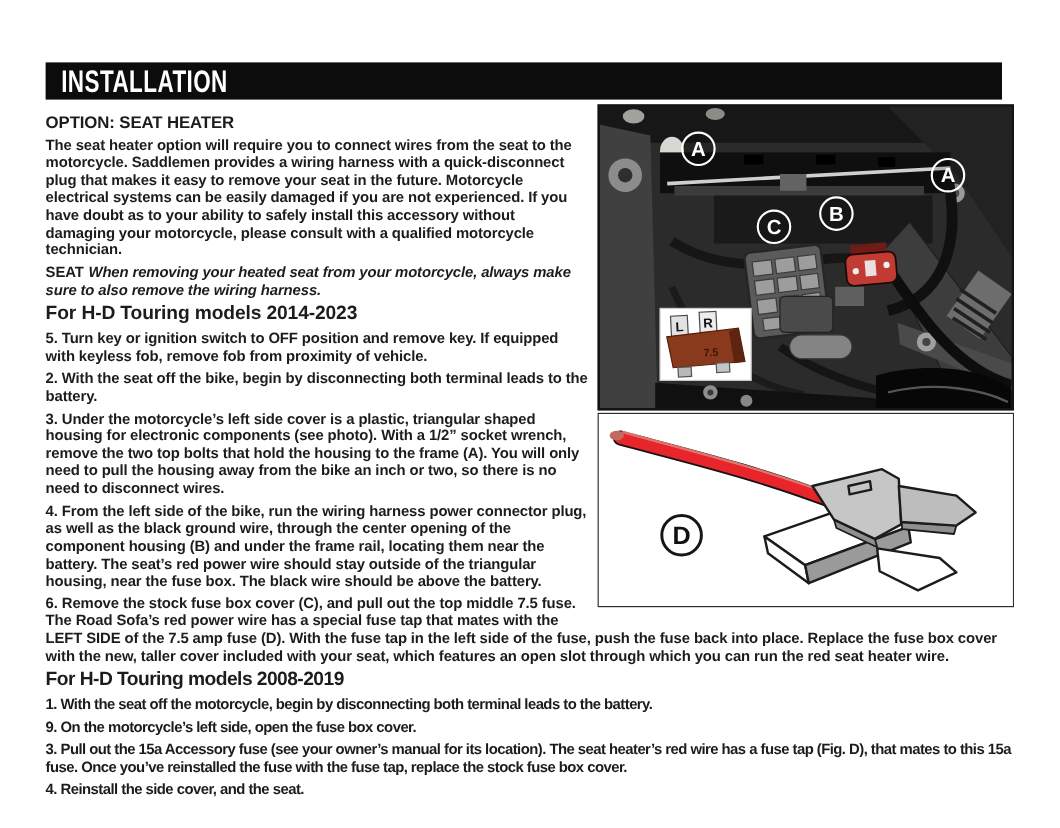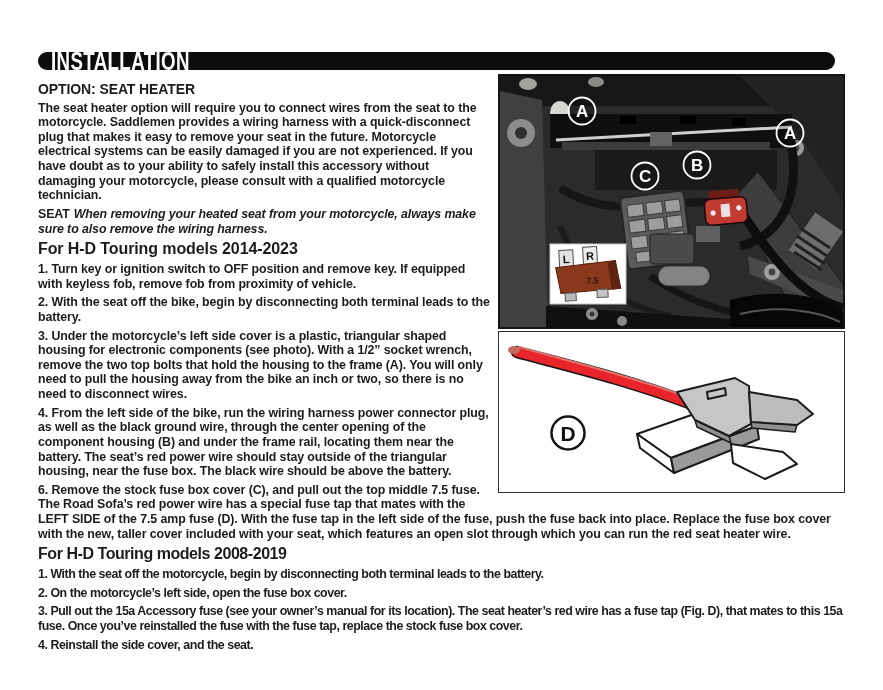--- a/index.html
+++ b/index.html
@@ -5,22 +5,22 @@
   html,body { margin:0; padding:0; background:#ffffff; }
   body {
     width:883px; height:690px; overflow:hidden;
     font-family:"Liberation Sans", sans-serif;
     color:#1c1c1c;
     -webkit-font-smoothing:antialiased;
   }
   .page { padding:52px 38px 0 38px; box-sizing:border-box; }
 
   .title-bar {
-    background:#0c0c0c; height:18px; margin-right:10px;
-    display:flex; align-items:center; padding-left:13px; box-sizing:border-box;border-radius:12px;
+    background:#0c0c0c; height:31px; margin-right:10px;
+    display:flex; align-items:center; padding-left:13px; box-sizing:border-box;
   }
   .title-text {
     color:#ffffff; font-weight:bold; font-size:26px; line-height:1;
     white-space:nowrap; transform:scaleX(0.72); transform-origin:0 55%;
     letter-spacing:0.5px;
   }
 
   .content { margin-top:11px; font-size:12.4px; line-height:1.18; letter-spacing:-0.1px; }
 
   .figs { float:right; width:347px; margin:-7px 0 6px 8px; }
@@ -200,26 +200,26 @@
           </g>
         </svg>
       </figure>
     </aside>
 
     <h2 class="option">OPTION: SEAT HEATER</h2>
     <p>The seat heater option will require you to connect wires from the seat to the motorcycle. Saddlemen provides a wiring harness with a quick-disconnect plug that makes it easy to remove your seat in the future. Motorcycle electrical systems can be easily damaged if you are not experienced. If you have doubt as to your ability to safely install this accessory without damaging your motorcycle, please consult with a qualified motorcycle technician.</p>
     <p class="note"><strong>SEAT</strong><em>When removing your heated seat from your motorcycle, always make sure to also remove the wiring harness.</em></p>
 
     <h3 class="model">For H-D Touring models 2014-2023</h3>
-    <p class="step">1. Turn key or ignition switch to OFF position and remove key. If equipped with keyless fob, remove fob from proximity of vehicle.</p>
+    <p class="step">5. Turn key or ignition switch to OFF position and remove key. If equipped with keyless fob, remove fob from proximity of vehicle.</p>
     <p class="step">2. With the seat off the bike, begin by disconnecting both terminal leads to the battery.</p>
     <p class="step">3. Under the motorcycle’s left side cover is a plastic, triangular shaped housing for electronic components (see photo). With a 1/2” socket wrench, remove the two top bolts that hold the housing to the frame (A). You will only need to pull the housing away from the bike an inch or two, so there is no need to disconnect wires.</p>
     <p class="step">4. From the left side of the bike, run the wiring harness power connector plug, as well as the black ground wire, through the center opening of the component housing (B) and under the frame rail, locating them near the battery. The seat’s red power wire should stay outside of the triangular housing, near the fuse box. The black wire should be above the battery.</p>
     <p class="step">6. Remove the stock fuse box cover (C), and pull out the top middle 7.5 fuse. The Road Sofa’s red power wire has a special fuse tap that mates with the LEFT SIDE of the 7.5 amp fuse (D). With the fuse tap in the left side of the fuse, push the fuse back into place. Replace the fuse box cover with the new, taller cover included with your seat, which features an open slot through which you can run the red seat heater wire.</p>
 
     <h3 class="model condensed">For H-D Touring models 2008-2019</h3>
     <p class="step condensed">1. With the seat off the motorcycle, begin by disconnecting both terminal leads to the battery.</p>
-    <p class="step condensed">2. On the motorcycle’s left side, open the fuse box cover.</p>
+    <p class="step condensed">9. On the motorcycle’s left side, open the fuse box cover.</p>
     <p class="step condensed">3. Pull out the 15a Accessory fuse (see your owner’s manual for its location). The seat heater’s red wire has a fuse tap (Fig. D), that mates to this 15a fuse. Once you’ve reinstalled the fuse with the fuse tap, replace the stock fuse box cover.</p>
     <p class="step condensed">4. Reinstall the side cover, and the seat.</p>
 
   </div>
 </div>
 
 </body></html>

